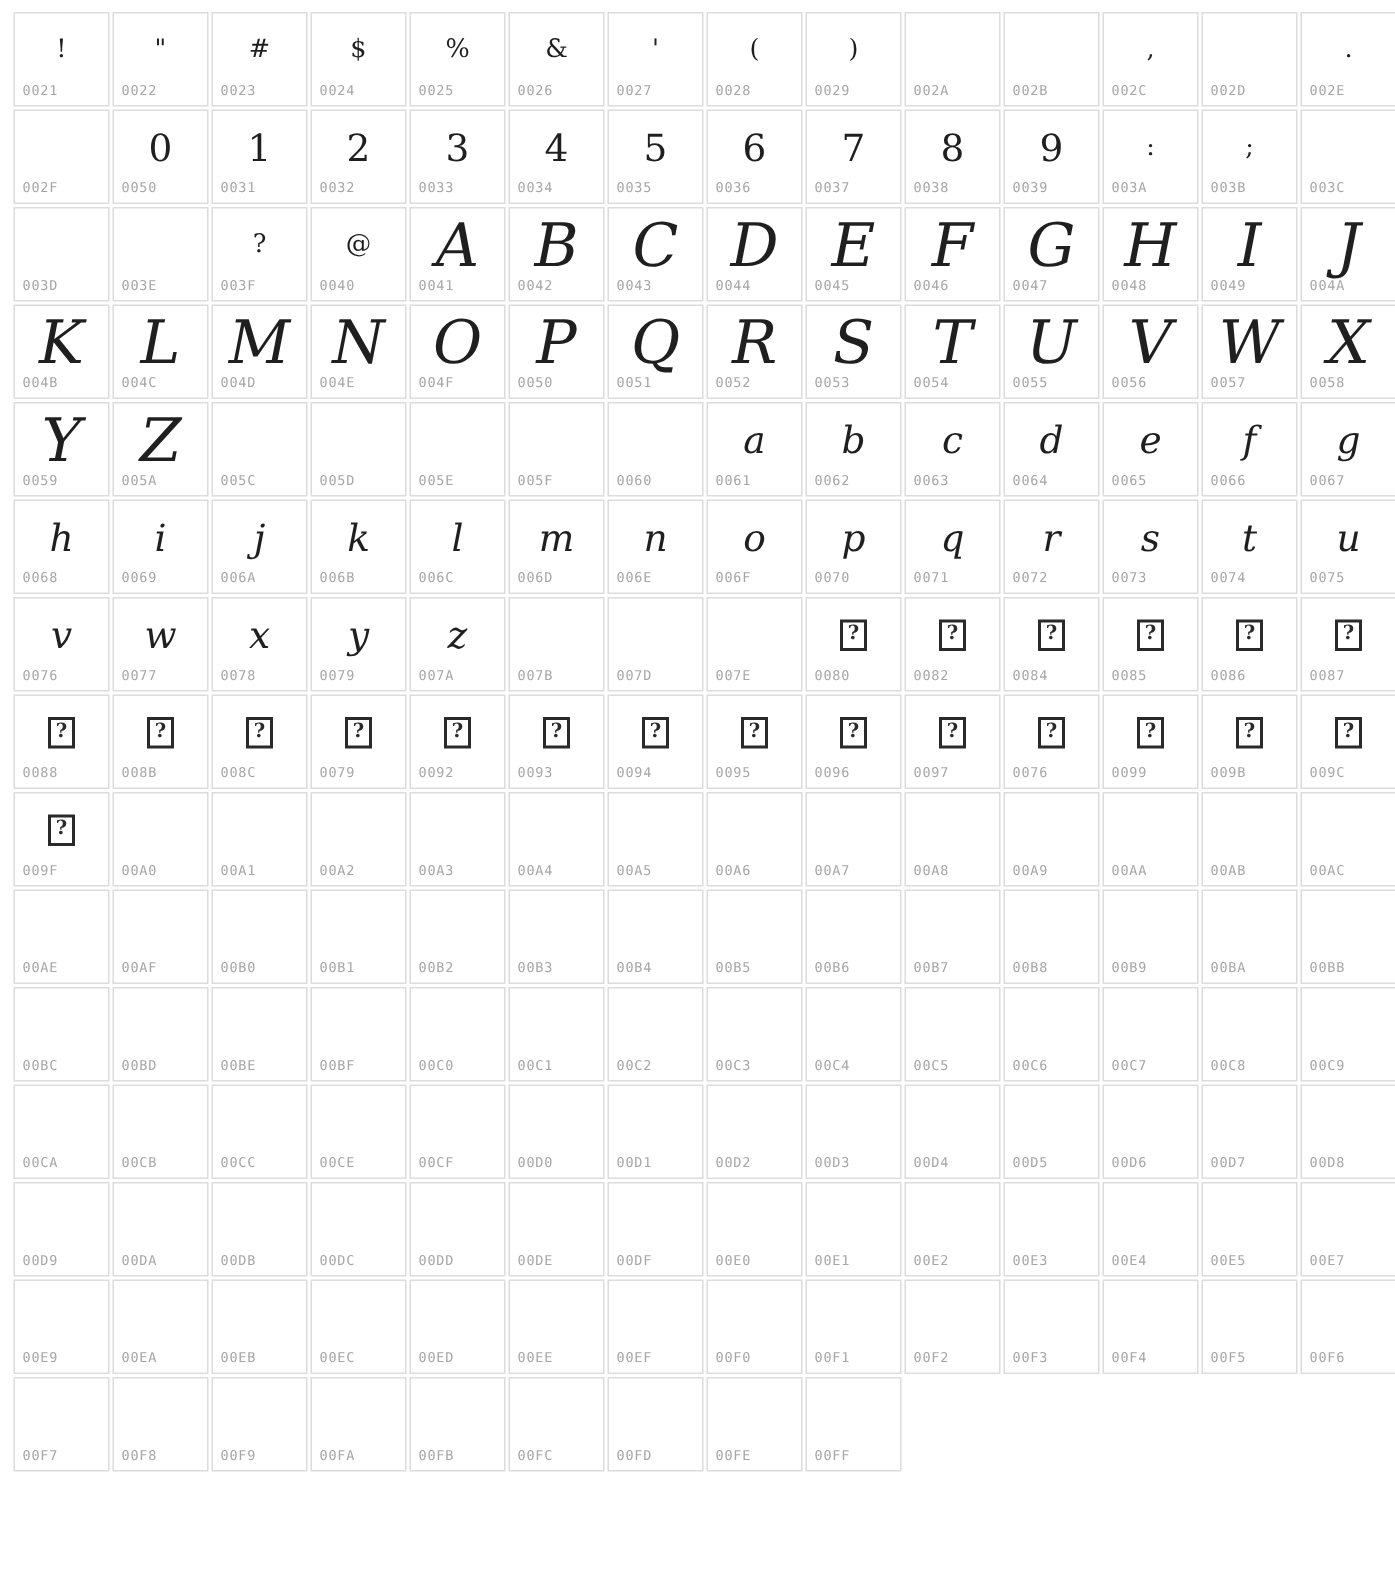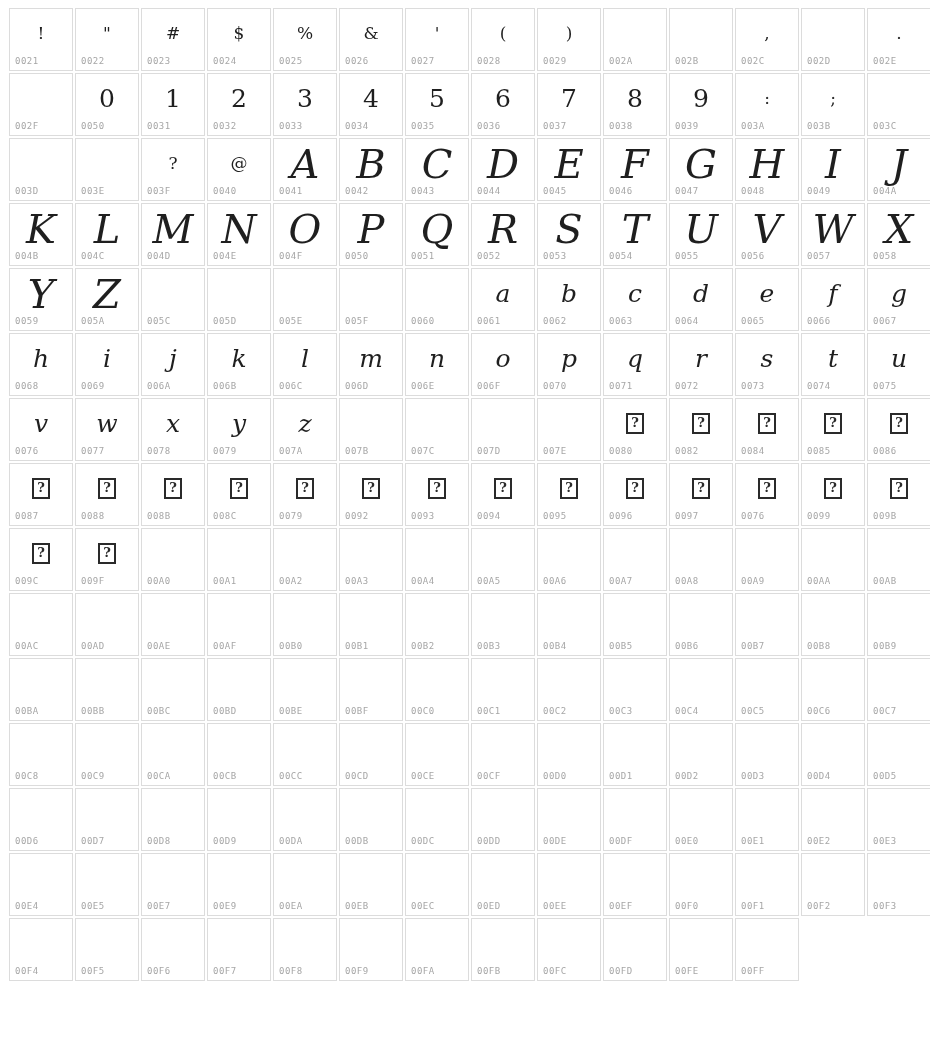--- a/index.html
+++ b/index.html
@@ -407,23 +407,20 @@
       <span class="code">0079</span>
     </div>
     <div class="cell">
       <span class="glyph lower">z</span>
       <span class="code">007A</span>
     </div>
     <div class="cell">
       <span class="code">007B</span>
     </div>
     <div class="cell">
-      <span class="code">007C</span>
-    </div>
-    <div class="cell">
       <span class="code">007D</span>
     </div>
     <div class="cell">
       <span class="code">007E</span>
     </div>
     <div class="cell">
       <span class="notdef">?</span>
       <span class="code">0080</span>
     </div>
     <div class="cell">
@@ -539,23 +536,20 @@
     <div class="cell">
       <span class="code">00AA</span>
     </div>
     <div class="cell">
       <span class="code">00AB</span>
     </div>
     <div class="cell">
       <span class="code">00AC</span>
     </div>
     <div class="cell">
-      <span class="code">00AD</span>
-    </div>
-    <div class="cell">
       <span class="code">00AE</span>
     </div>
     <div class="cell">
       <span class="code">00AF</span>
     </div>
     <div class="cell">
       <span class="code">00B0</span>
     </div>
     <div class="cell">
       <span class="code">00B1</span>
@@ -633,23 +627,20 @@
       <span class="code">00C9</span>
     </div>
     <div class="cell">
       <span class="code">00CA</span>
     </div>
     <div class="cell">
       <span class="code">00CB</span>
     </div>
     <div class="cell">
       <span class="code">00CC</span>
-    </div>
-    <div class="cell">
-      <span class="code">00CD</span>
     </div>
     <div class="cell">
       <span class="code">00CE</span>
     </div>
     <div class="cell">
       <span class="code">00CF</span>
     </div>
     <div class="cell">
       <span class="code">00D0</span>
     </div>

